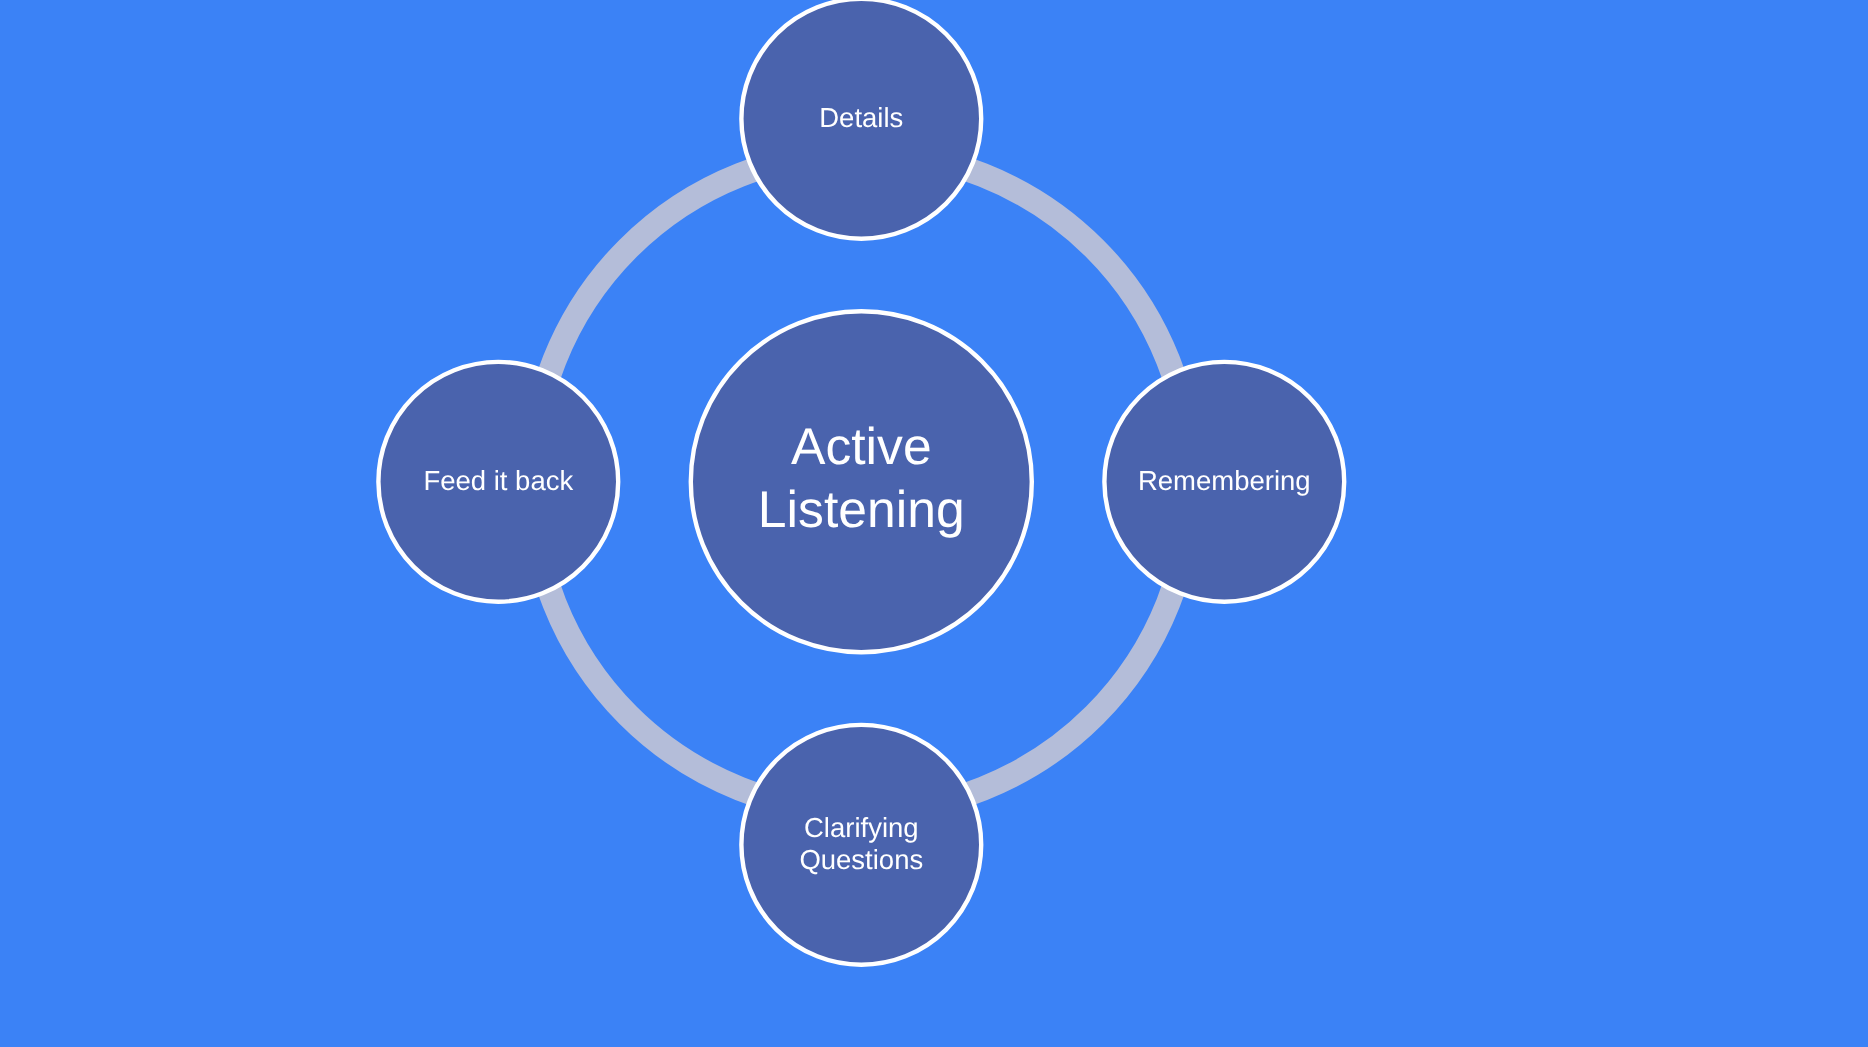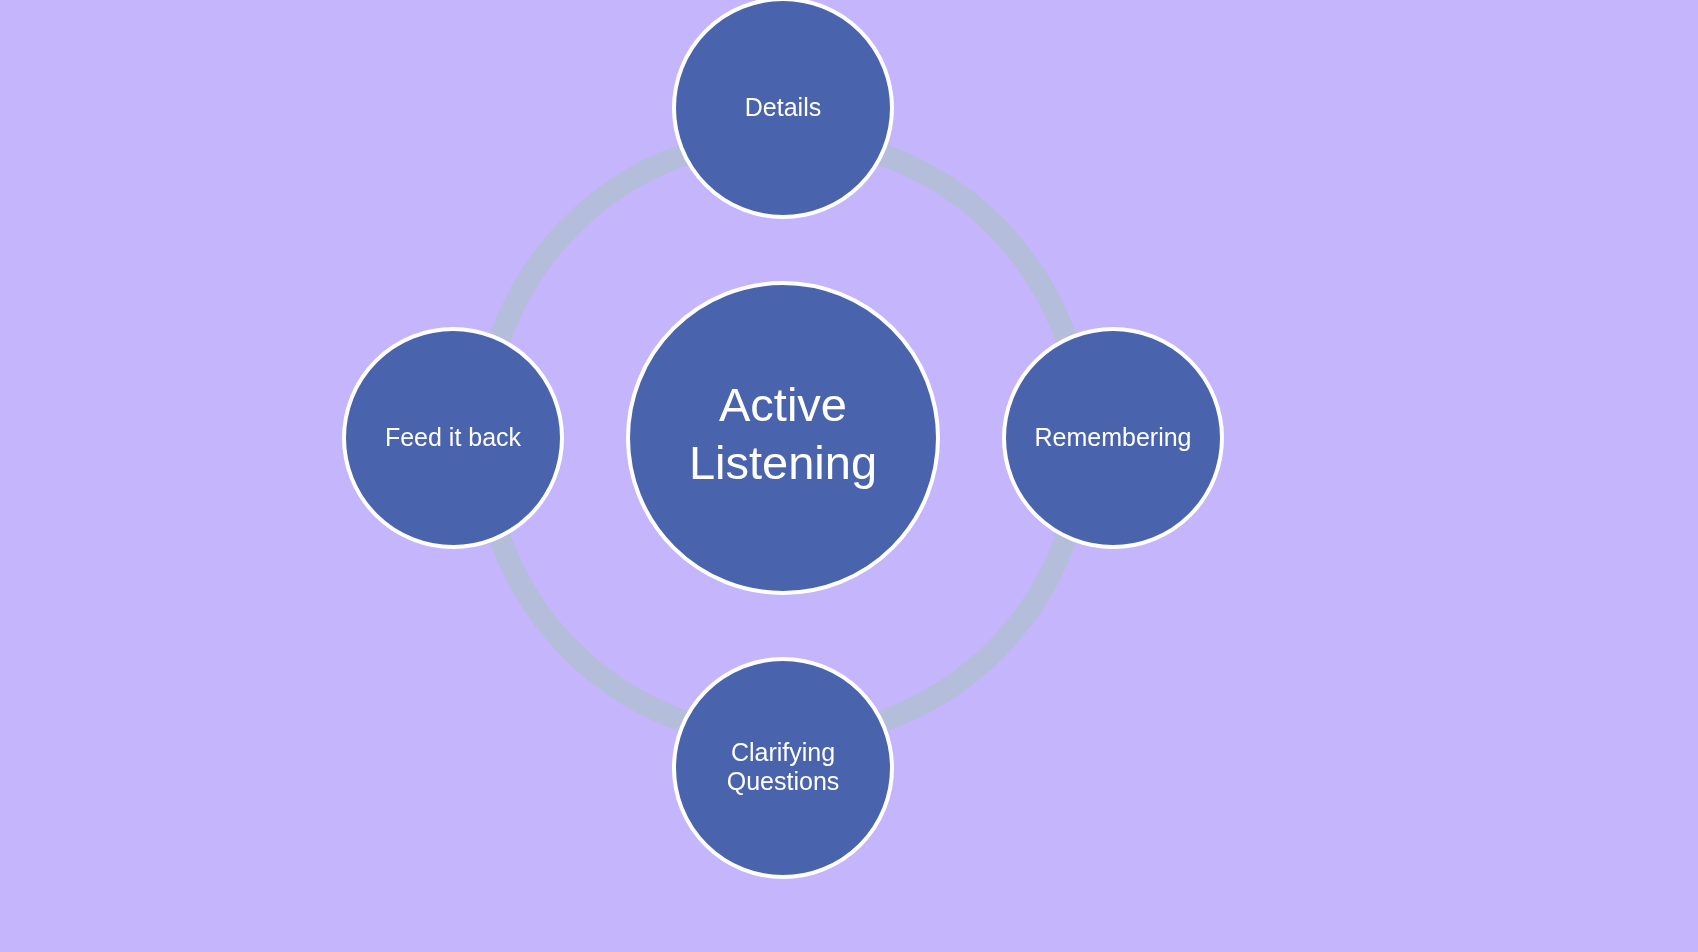--- a/index.html
+++ b/index.html
@@ -10,21 +10,21 @@
   body {
     width: 1698px;
     height: 952px;
     overflow: hidden;
     font-family: "Liberation Sans", sans-serif;
   }
   #stage {
     position: relative;
     width: 1698px;
     height: 952px;
-    background: #c4b5fd;
+    background: #3b82f6;
   }
   #diagram-svg {
     position: absolute;
     left: 0;
     top: 0;
     width: 1698px;
     height: 952px;
     display: block;
   }
   .node-label {

